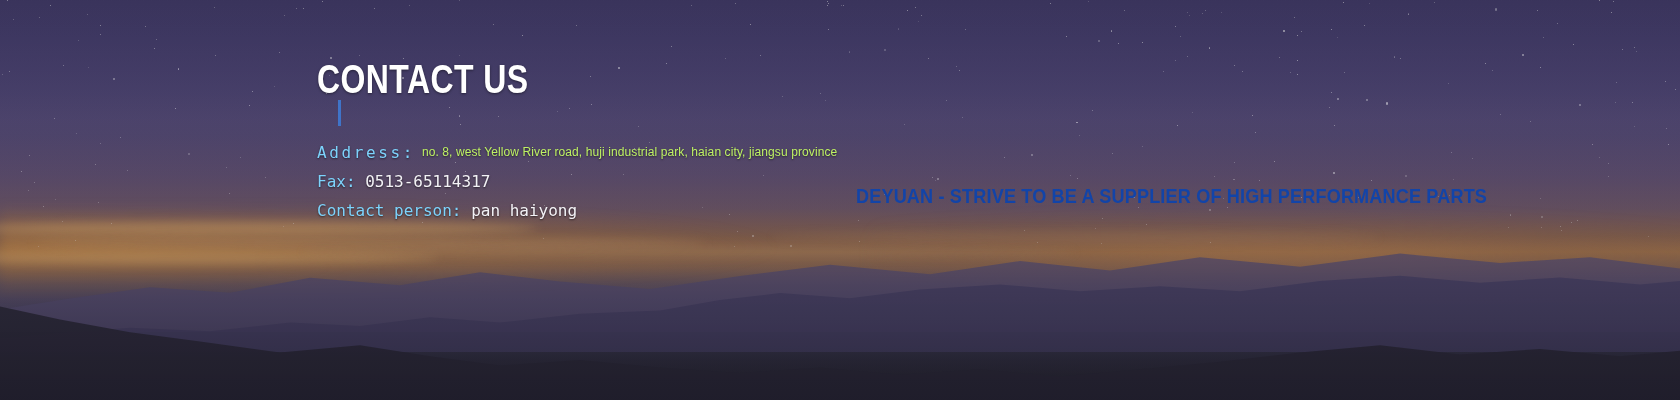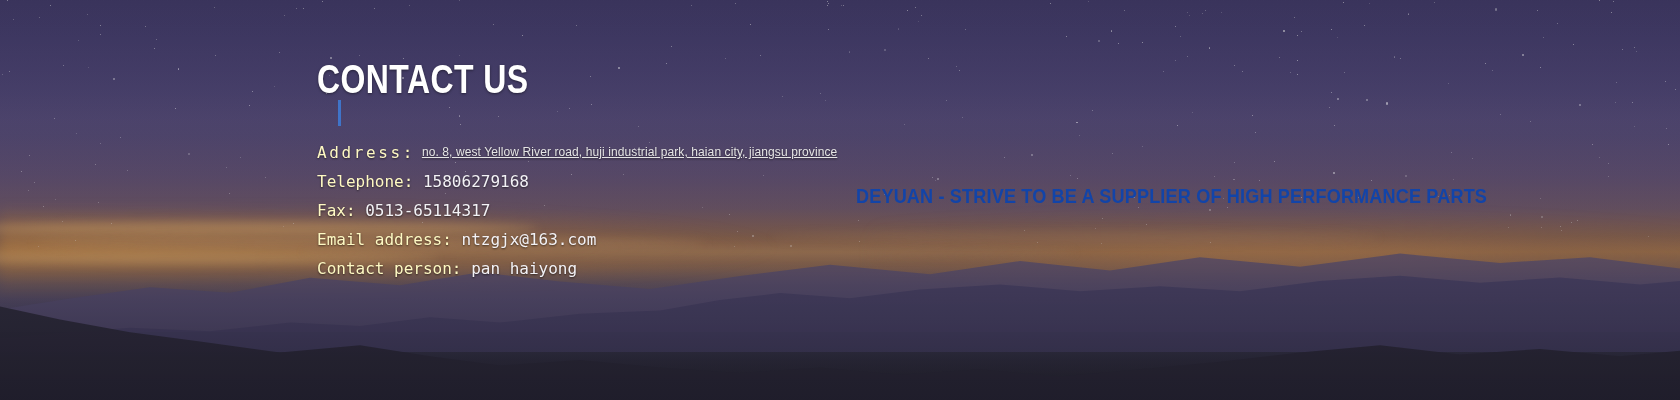--- a/index.html
+++ b/index.html
@@ -120,40 +120,39 @@
     height:29px;
     white-space:nowrap;
     color:#f2f1f4;
     text-shadow:0 1px 2px rgba(0,0,0,0.55);
   }
 
   .row .label {
     font-family:"DejaVu Sans Mono", monospace;
     font-size:16px;
     line-height:22px;
-    color:#fef9c3;
+    color:#7dd3fc;
   }
   .row.wide .label { letter-spacing:2.6px; }
 
   .row .value {
     font-family:"DejaVu Sans Mono", monospace;
     font-size:16px;
     line-height:22px;
     color:#f3f2f6;
   }
 
   .row.address .value {
     font-family:"Liberation Sans", sans-serif;
     font-size:12px;
     letter-spacing:0.1px;
-    color:#e5e5e5;
+    color:#bef264;
     position:relative;
     top:-2px;
     padding-left:7px;
-    text-decoration:underline;
   }
 
   .tagline {
     position:absolute;
     left:856px; top:183px;
     font-family:"Liberation Sans", sans-serif;
     font-weight:bold;
     font-size:21px;
     line-height:25px;
     letter-spacing:0.2px;
@@ -466,34 +465,26 @@
     <div class="heading">CONTACT US</div>
 
     <div class="accent-bar"></div>
 
     <div class="details">
 
       <div class="row address wide">
         <span class="label">Address:</span><span class="value">no. 8, west Yellow River road, huji industrial park, haian city, jiangsu province</span>
       </div>
 
-      <div class="row">
-        <span class="label">Telephone:</span>
-        <span class="value">15806279168</span>
-      </div>
 
       <div class="row">
         <span class="label">Fax:</span>
         <span class="value">0513-65114317</span>
       </div>
 
-      <div class="row">
-        <span class="label">Email address:</span>
-        <span class="value">ntzgjx@163.com</span>
-      </div>
 
 
       <div class="row">
         <span class="label">Contact person:</span>
         <span class="value">pan haiyong</span>
       </div>
 
     </div>
 
     <div class="tagline">DEYUAN - STRIVE TO BE A SUPPLIER OF HIGH PERFORMANCE PARTS</div>

